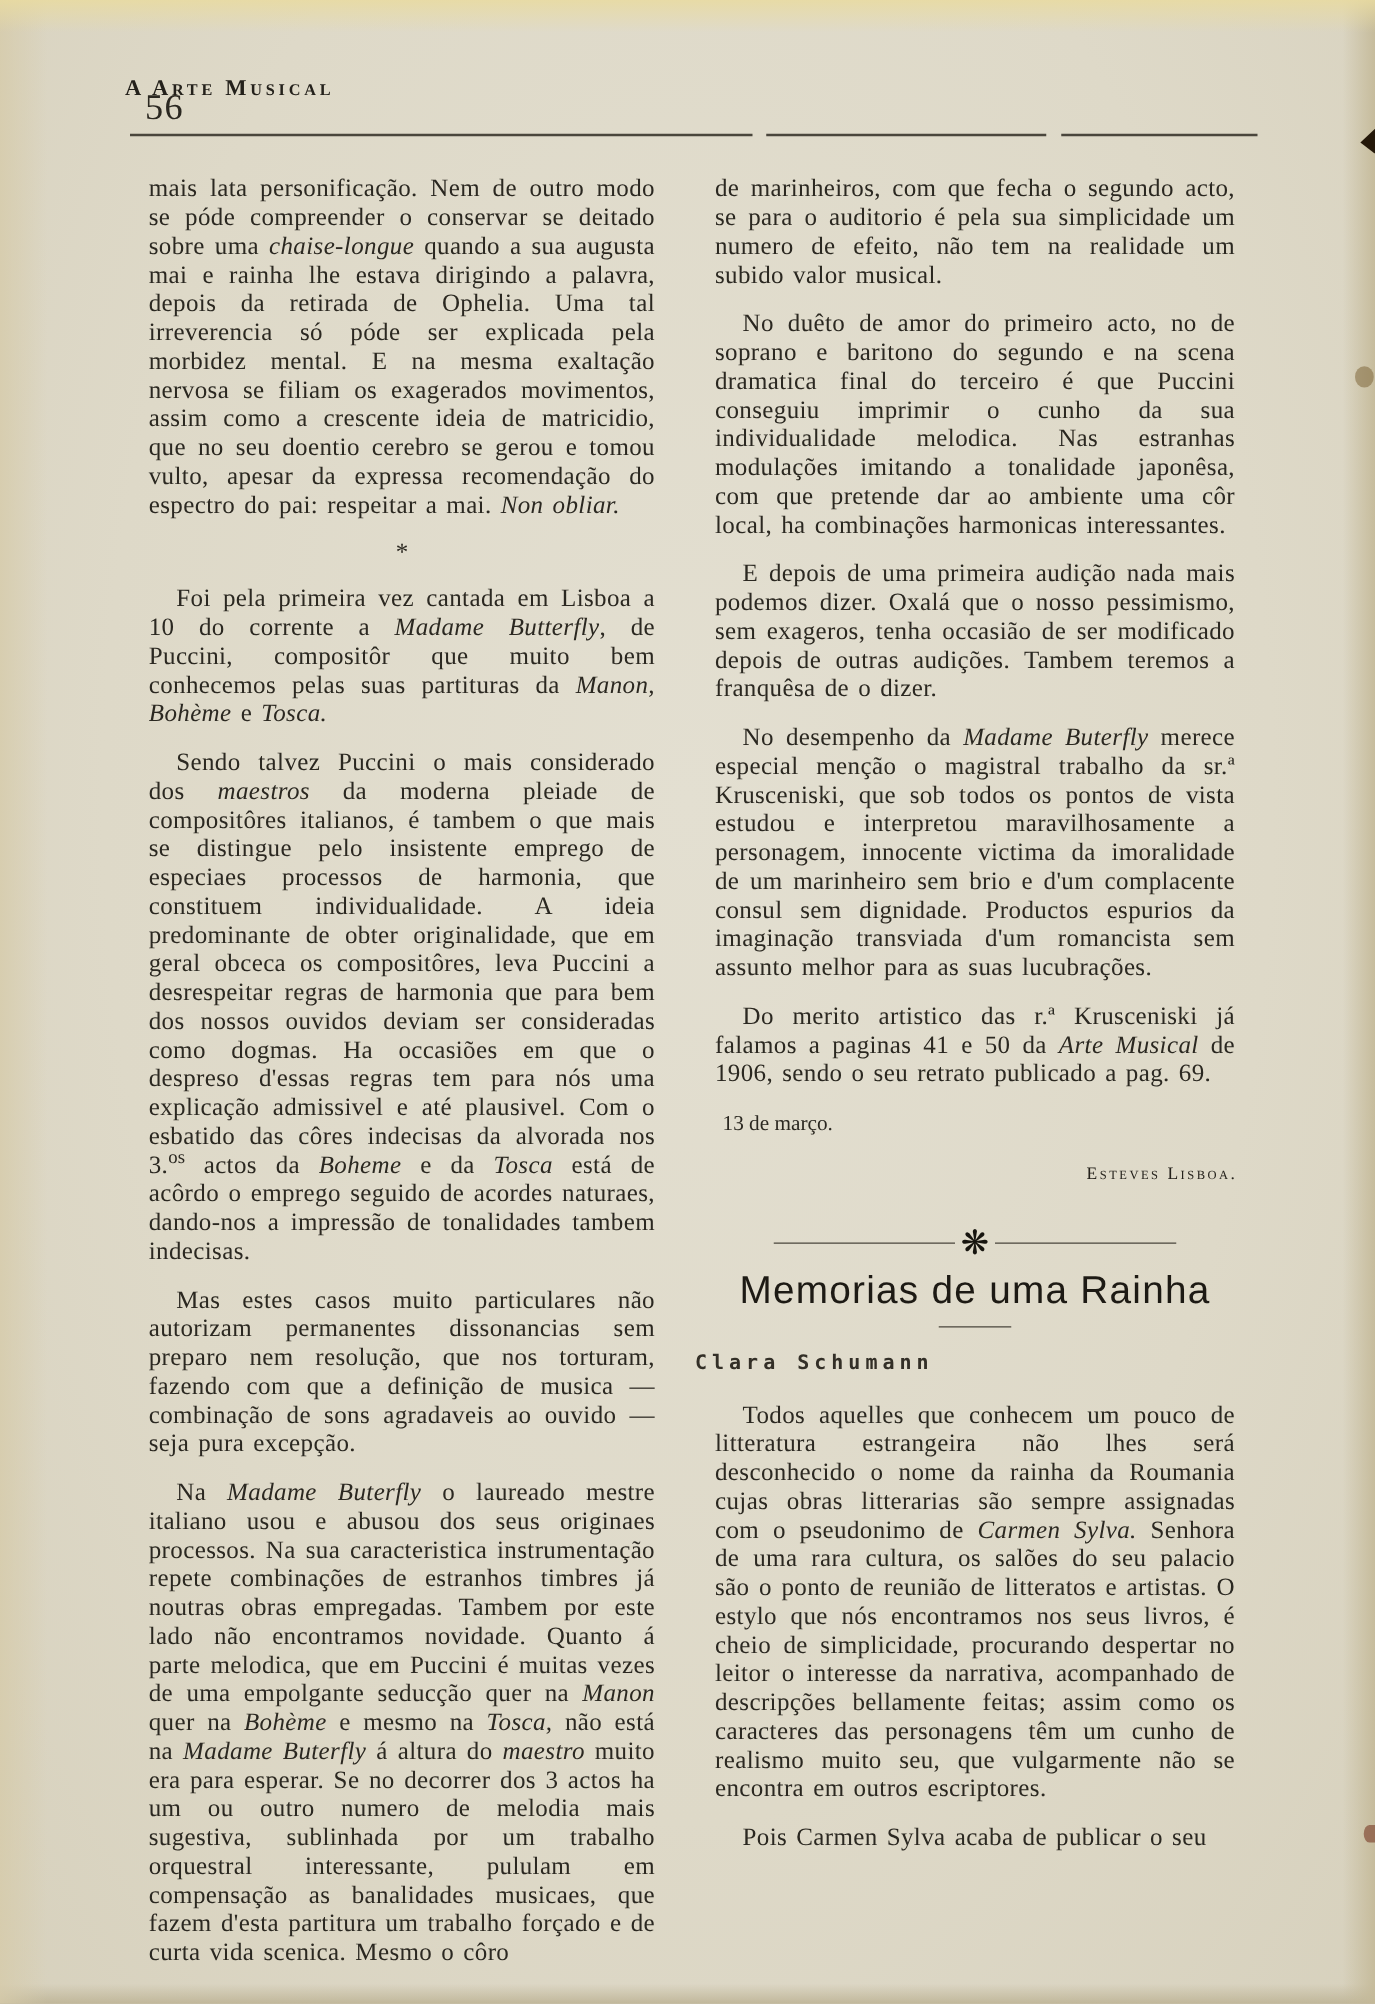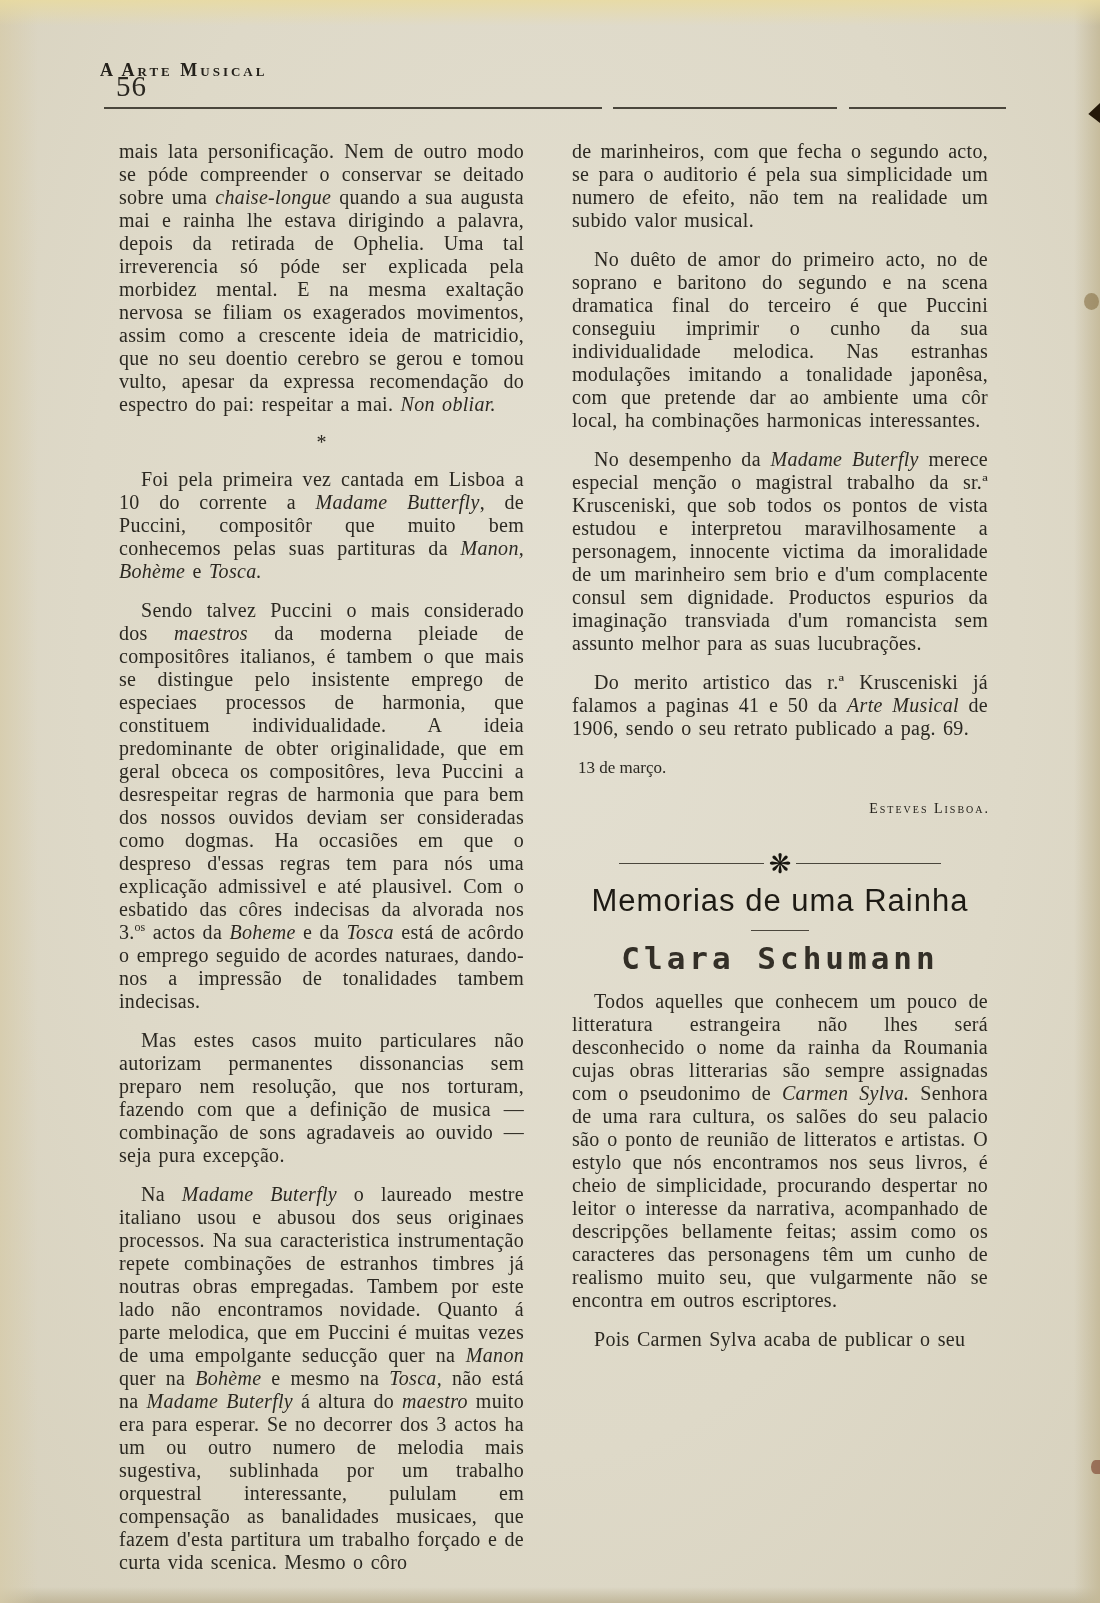--- a/index.html
+++ b/index.html
@@ -39,21 +39,21 @@
   .col-left  { width:437px; }
   .col-gap   { width:16px; }
   .col-right { width:448px; }
 
   .bp {
     margin:16px; text-align:justify; text-indent:22px;
     letter-spacing:.3px; word-spacing:2px;
   }
   .bp.noindent { text-indent:0; }
   .bp em { font-style:italic; }
-  .bp sup { font-size:12px; line-height:0; vertical-align:super; letter-spacing:0; }
+  .bp sup { font-size:15px; line-height:0; vertical-align:super; letter-spacing:0; }
 
   .star-divider { text-align:center; font-size:20px; line-height:20px; margin:16px 0 14px; color:#2b2821; }
 
   .dateline { margin:10px 0 0 22px; font-size:17px; }
   .signature {
     margin:18px 14px 0 0; text-align:right;
     font-variant:small-caps; font-size:14px; letter-spacing:2px; color:#24211b;
   }
   .ornament { display:flex; align-items:center; width:72%; margin:30px auto 6px; }
   .orn-line { flex:1; height:1px; background:#4a463c; }
@@ -61,23 +61,23 @@
     font-family:"DejaVu Sans", sans-serif; font-size:27px; line-height:27px;
     padding:0 5px; color:#17150f;
   }
   .article-heading {
     margin:12px 0 0; text-align:center;
     font-family:"Liberation Sans", sans-serif; font-weight:normal;
     font-size:31px; letter-spacing:1px; color:#1d1a14;
   }
   .heading-rule { width:58px; height:1px; background:#4a463c; margin:18px auto 0; }
   .article-subheading {
-    margin:16px 0 0; text-align:center;
+    margin:16px 0 0; text-align:left;
     font-family:"DejaVu Sans Mono", monospace; font-weight:bold;
-    font-size:31px; letter-spacing:4px; color:#332f27;
+    font-size:16px; letter-spacing:4px; color:#332f27;
   }
   .article-subheading + .bp { margin-top:20px; }
 
   
   .blemish-notch {
     position:absolute; right:0; top:103px; width:13px; height:20px;
     background:#241809; clip-path:polygon(100% 0, 10% 55%, 100% 100%);
   }
   .blemish-spot {
     position:absolute; right:1px; top:293px; width:15px; height:17px;
@@ -104,20 +104,21 @@
         <div class="star-divider">*</div>
         <p class="bp"><span>Foi pela primeira vez cantada em Lisboa a 10 do corrente a </span><em>Madame Butterfly</em><span>, de Puccini, compositôr que muito bem conhecemos pelas suas partituras da </span><em>Manon, Bohème</em><span> e </span><em>Tosca.</em></p>
         <p class="bp"><span>Sendo talvez Puccini o mais considerado dos </span><em>maestros</em><span> da moderna pleiade de compositôres italianos, é tambem o que mais se distingue pelo insistente emprego de especiaes processos de harmonia, que constituem individualidade. A ideia predominante de obter originalidade, que em geral obceca os compositôres, leva Puccini a desrespeitar regras de harmonia que para bem dos nossos ouvidos deviam ser consideradas como dogmas. Ha occasiões em que o despreso d'essas regras tem para nós uma explicação admissivel e até plausivel. Com o esbatido das côres indecisas da alvorada nos 3.</span><sup>os</sup><span> actos da </span><em>Boheme</em><span> e da </span><em>Tosca</em><span> está de acôrdo o emprego seguido de acordes naturaes, dando-nos a impressão de tonalidades tambem indecisas.</span></p>
         <p class="bp"><span>Mas estes casos muito particulares não autorizam permanentes dissonancias sem preparo nem resolução, que nos torturam, fazendo com que a definição de musica — combinação de sons agradaveis ao ouvido — seja pura excepção.</span></p>
         <p class="bp"><span>Na </span><em>Madame Buterfly</em><span> o laureado mestre italiano usou e abusou dos seus originaes processos. Na sua caracteristica instrumentação repete combinações de estranhos timbres já noutras obras empregadas. Tambem por este lado não encontramos novidade. Quanto á parte melodica, que em Puccini é muitas vezes de uma empolgante seducção quer na </span><em>Manon</em><span> quer na </span><em>Bohème</em><span> e mesmo na </span><em>Tosca,</em><span> não está na </span><em>Madame Buterfly</em><span> á altura do </span><em>maestro</em><span> muito era para esperar. Se no decorrer dos 3 actos ha um ou outro numero de melodia mais sugestiva, sublinhada por um trabalho orquestral interessante, pululam em compensação as banalidades musicaes, que fazem d'esta partitura um trabalho forçado e de curta vida scenica. Mesmo o côro</span></p>
       </div>
     <div class="col-gap"></div>
     <div class="col col-right" id="col-right">
         <p class="bp noindent"><span>de marinheiros, com que fecha o segundo acto, se para o auditorio é pela sua simplicidade um numero de efeito, não tem na realidade um subido valor musical.</span></p>
         <p class="bp"><span>No duêto de amor do primeiro acto, no de soprano e baritono do segundo e na scena dramatica final do terceiro é que Puccini conseguiu imprimir o cunho da sua individualidade melodica. Nas estranhas modulações imitando a tonalidade japonêsa, com que pretende dar ao ambiente uma côr local, ha combinações harmonicas interessantes.</span></p>
+        <p class="bp"><span>E depois de uma primeira audição nada mais podemos dizer. Oxalá que o nosso pessimismo, sem exageros, tenha occasião de ser modificado depois de outras audições. Tambem teremos a franquêsa de o dizer.</span></p>
         <p class="bp"><span>No desempenho da </span><em>Madame Buterfly</em><span> merece especial menção o magistral trabalho da sr.ª Krusceniski, que sob todos os pontos de vista estudou e interpretou maravilhosamente a personagem, innocente victima da imoralidade de um marinheiro sem brio e d'um complacente consul sem dignidade. Productos espurios da imaginação transviada d'um romancista sem assunto melhor para as suas lucubrações.</span></p>
         <p class="bp"><span>Do merito artistico das r.ª Krusceniski já falamos a paginas 41 e 50 da </span><em>Arte Musical</em><span> de 1906, sendo o seu retrato publicado a pag. 69.</span></p>
         <p class="dateline">13 de março.</p>
         <p class="signature">Esteves Lisboa.</p>
         <div class="ornament">
           <span class="orn-line"></span>
           <span class="orn-glyph">❋</span>
           <span class="orn-line"></span>
         </div>
         <h2 class="article-heading">Memorias de uma Rainha</h2>

